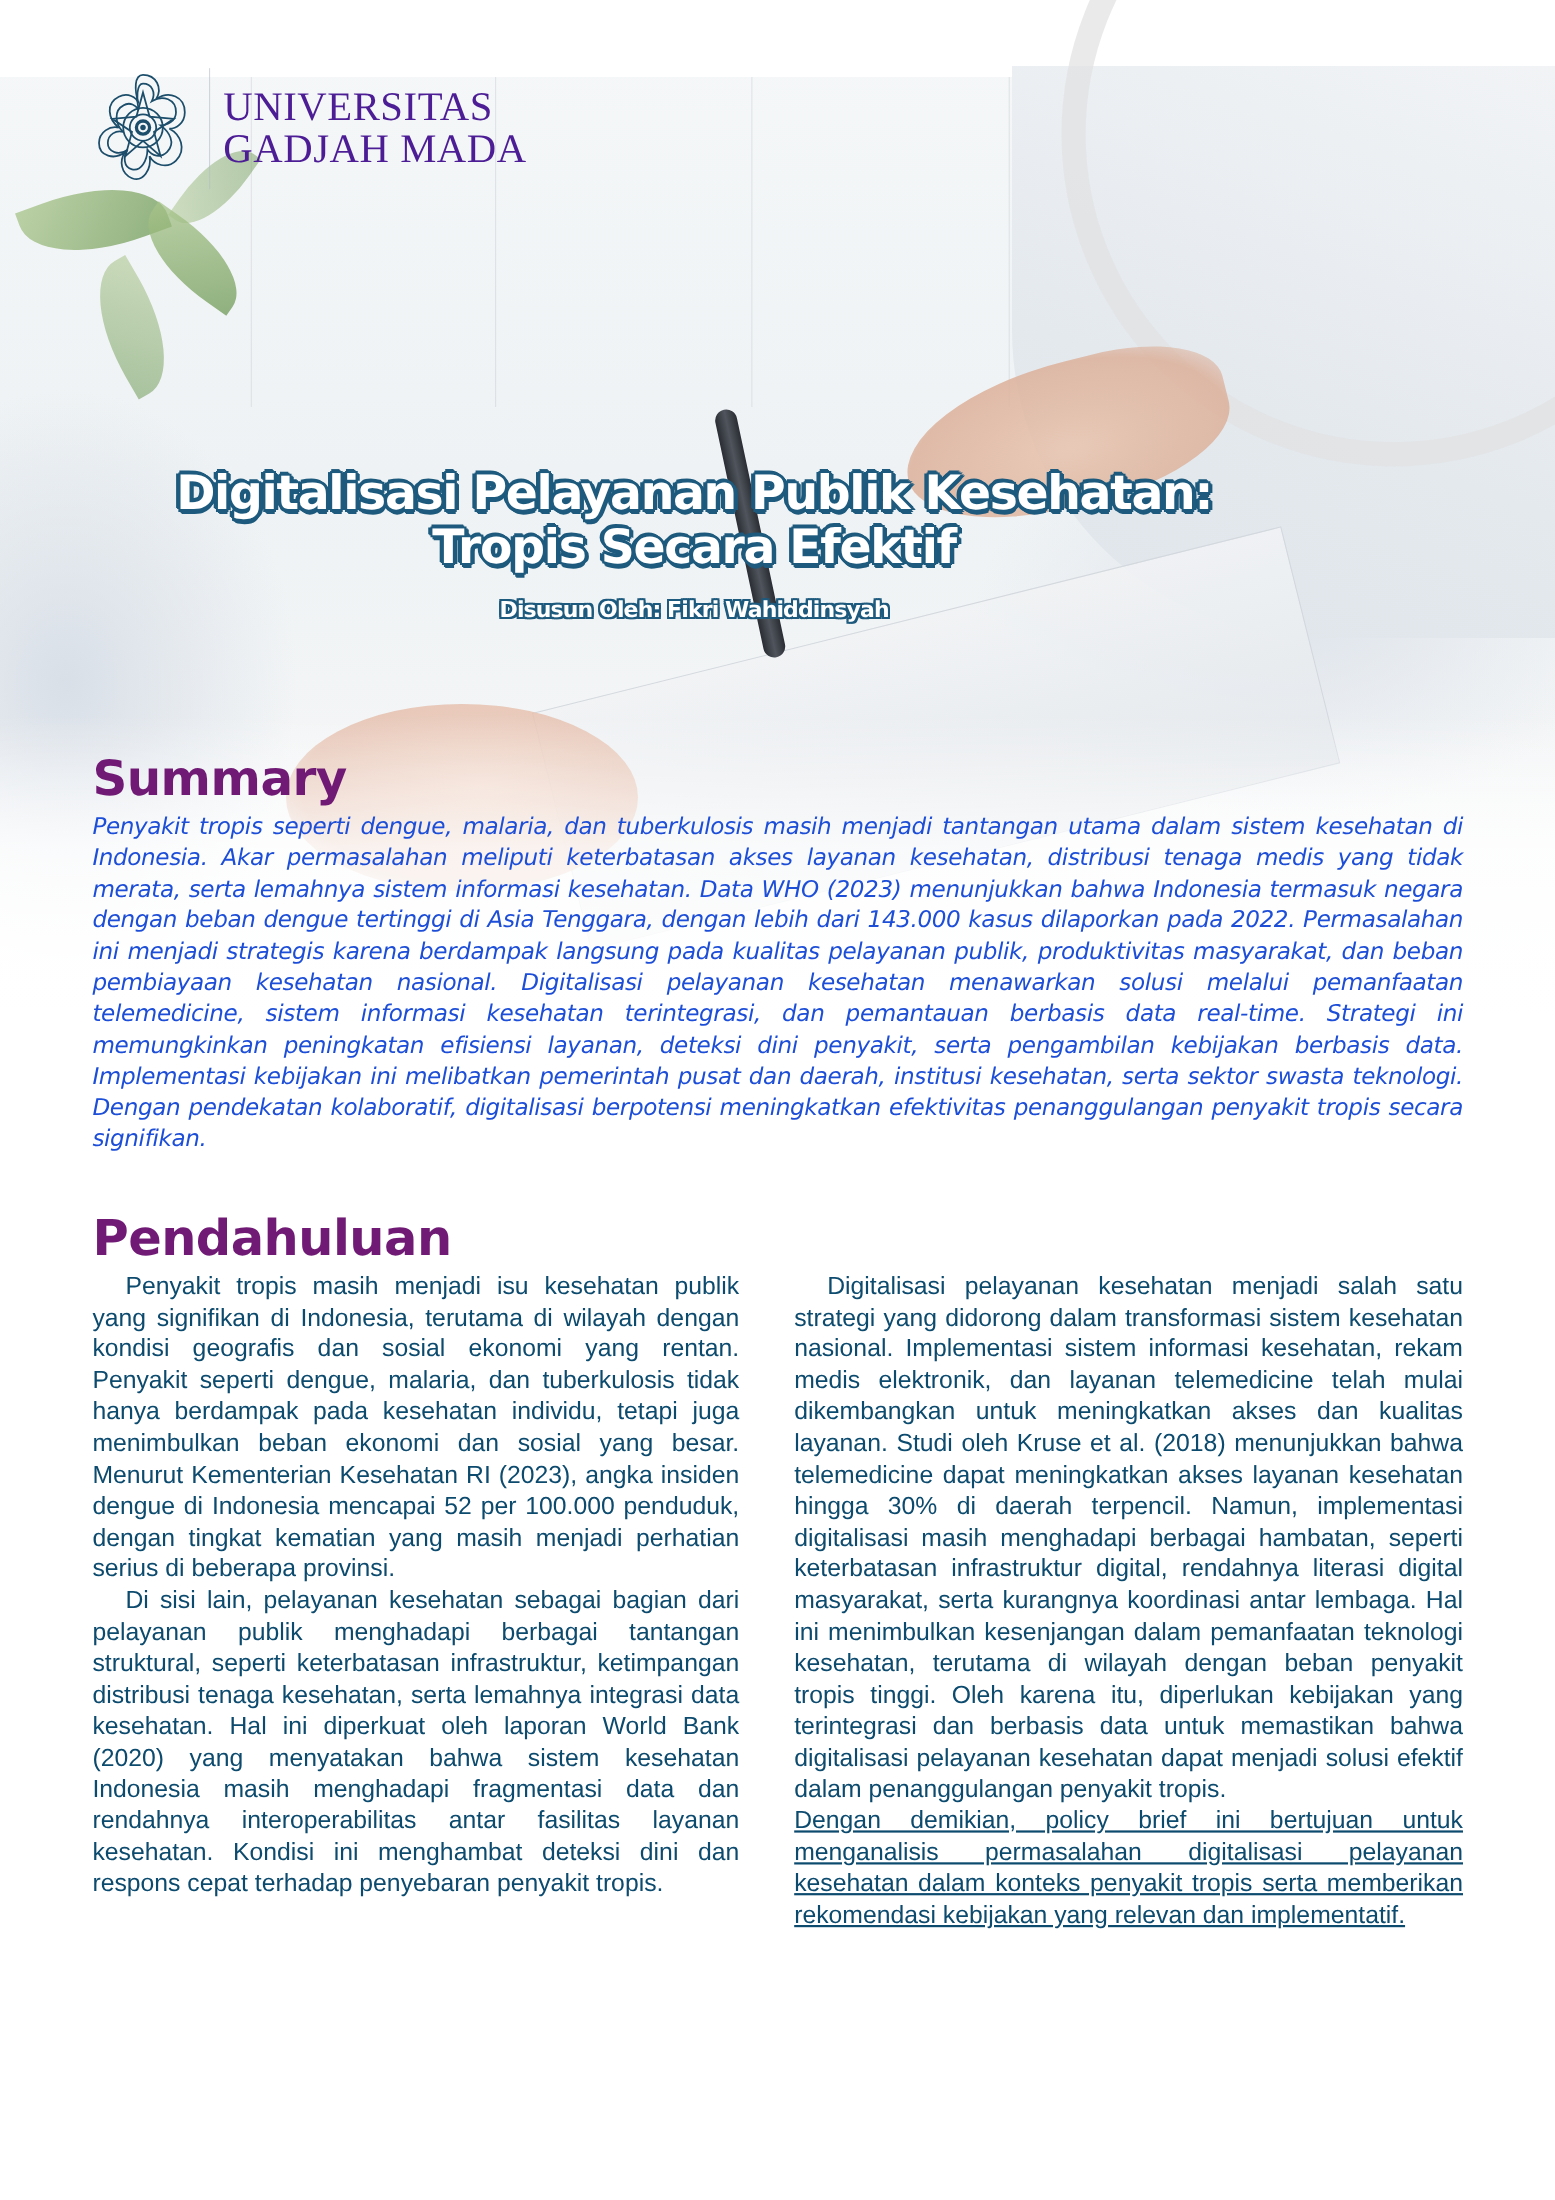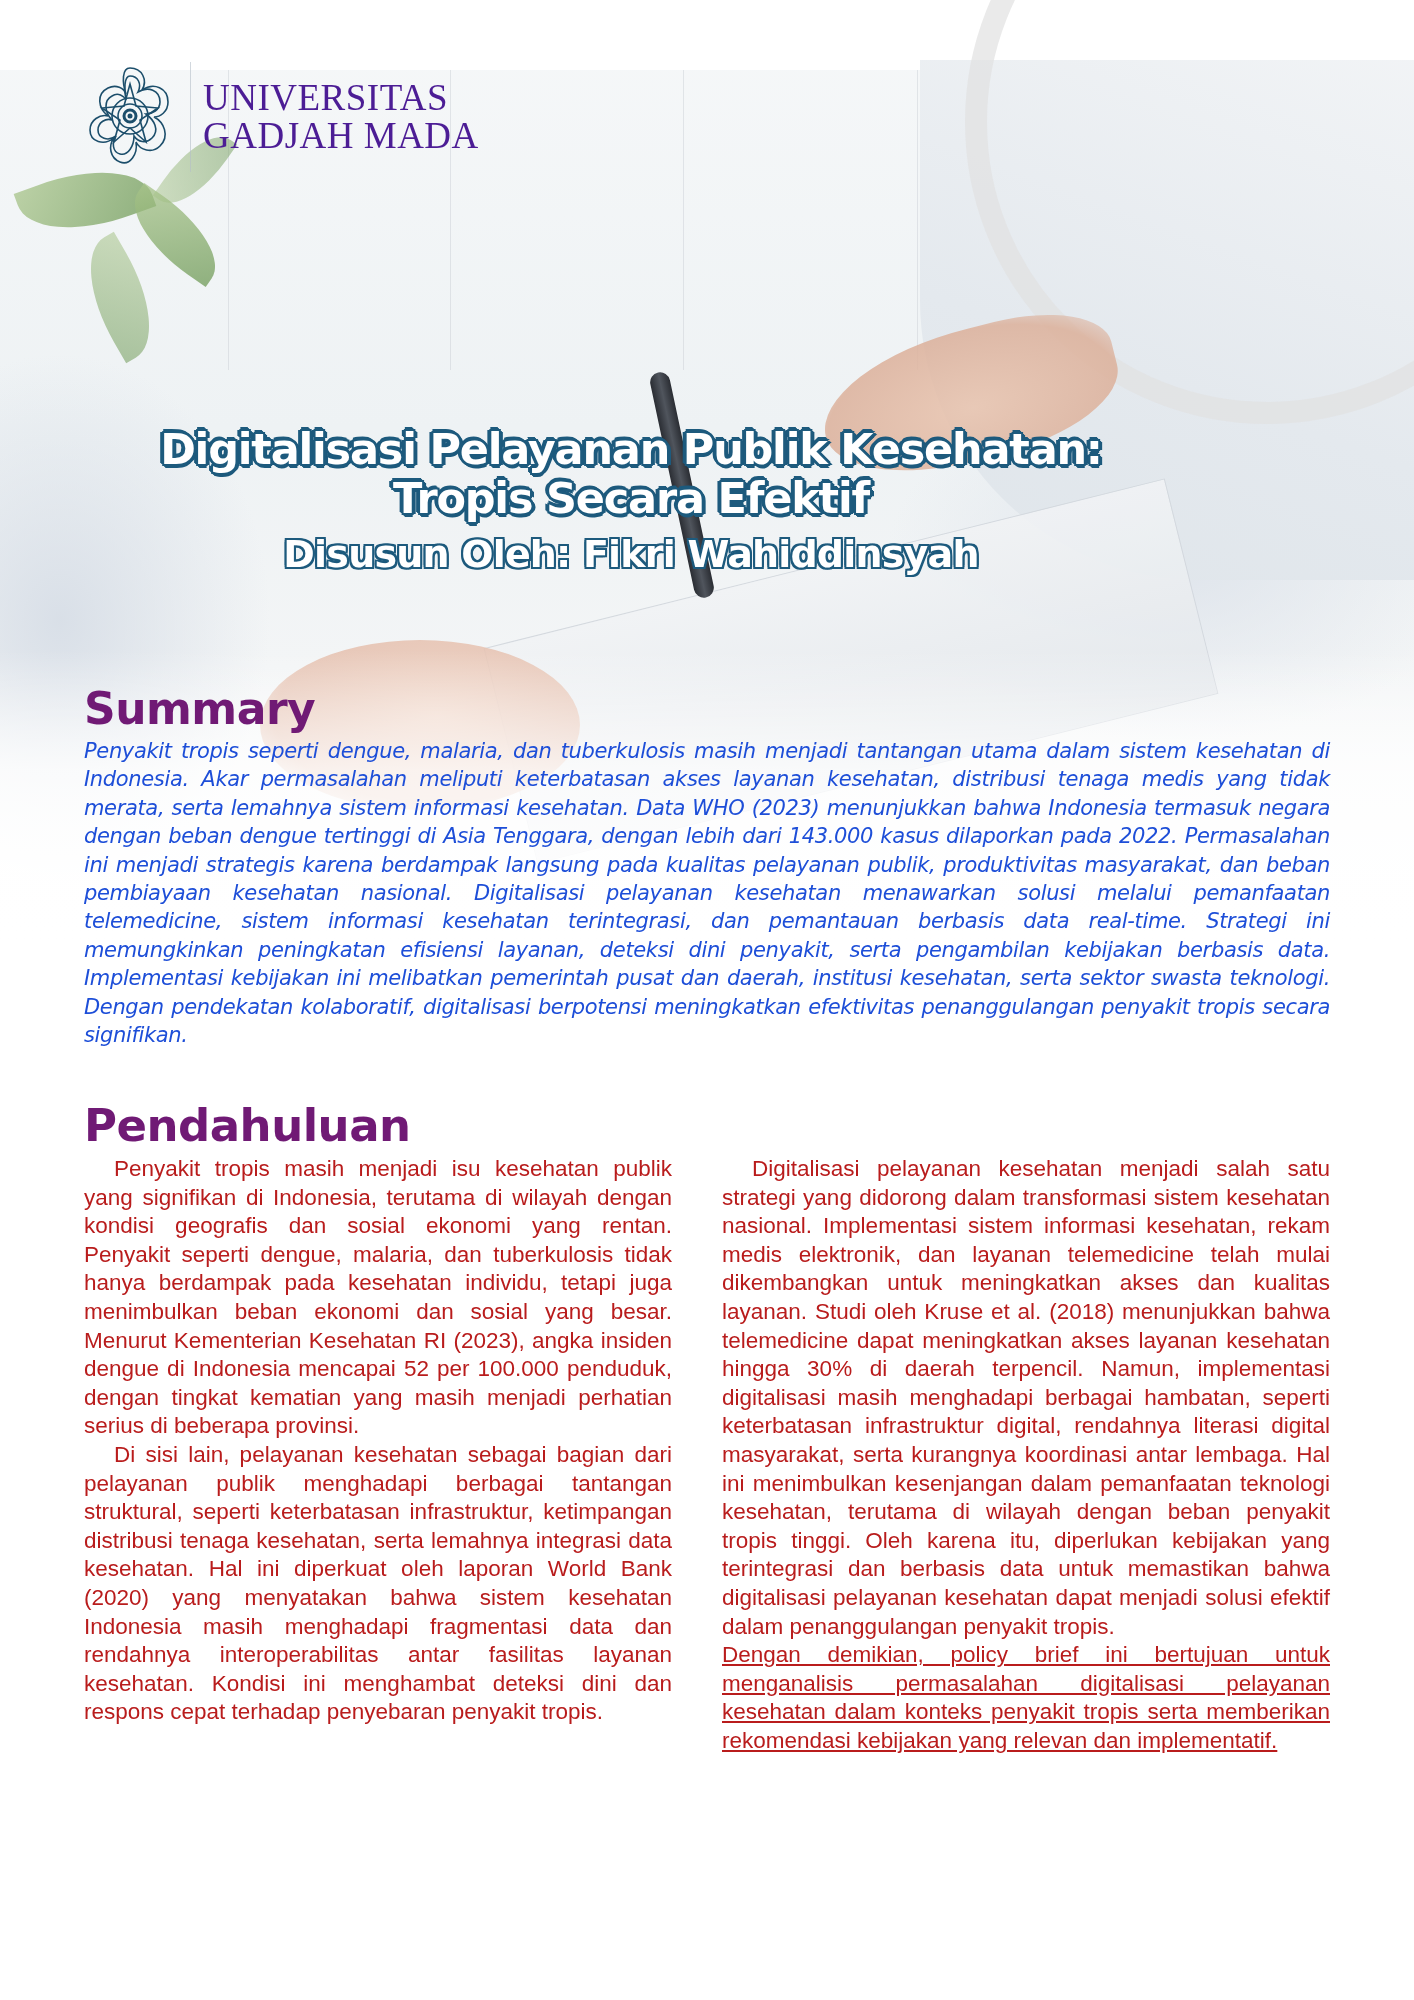--- a/index.html
+++ b/index.html
@@ -72,21 +72,21 @@
       color:#ffffff; margin:0; letter-spacing:-1.2px;
       -webkit-text-stroke: 0;
       text-shadow:
         3px 0 0 #1d5a7d, -3px 0 0 #1d5a7d, 0 3px 0 #1d5a7d, 0 -3px 0 #1d5a7d,
         2px 2px 0 #1d5a7d, -2px -2px 0 #1d5a7d, 2px -2px 0 #1d5a7d, -2px 2px 0 #1d5a7d,
         4px 1px 0 #1d5a7d, -4px -1px 0 #1d5a7d, 1px 4px 0 #1d5a7d, -1px -4px 0 #1d5a7d;
     }
     .title .line { display:block; }
     .author {
       margin-top: 14px;
-      font-family: "DejaVu Sans", sans-serif; font-weight: bold; font-size: 38px; line-height: 34px;
+      font-family: "DejaVu Sans", sans-serif; font-weight: bold; font-size: 20px; line-height: 34px;
       color:#ffffff; letter-spacing:-0.8px;
       text-shadow:
         2px 0 0 #1d5a7d, -2px 0 0 #1d5a7d, 0 2px 0 #1d5a7d, 0 -2px 0 #1d5a7d,
         2px 2px 0 #1d5a7d, -2px -2px 0 #1d5a7d, 2px -2px 0 #1d5a7d, -2px 2px 0 #1d5a7d;
     }
 
     
     .section-heading {
       position:absolute; left:84px; margin:0;
       font-family: "DejaVu Sans", sans-serif; font-weight:bold; color:#701a75; font-size: 44px; letter-spacing: -0.5px;
@@ -95,21 +95,21 @@
     .summary-text {
       position:absolute; left:84px; top:737px; width:1246px; margin:0;
       font-family: "DejaVu Sans", sans-serif; font-style: italic; font-size: 21px; line-height: 28.4px;
       text-align: justify; text-align-last: left; color:#1d4ed8; letter-spacing:-0.35px;
     }
     .intro-heading { top: 1098px; line-height: 56px; font-size: 45px; }
 
     .col {
       position:absolute; margin:0; width:588px;
       font-family: "Liberation Sans", sans-serif; font-size: 22.5px; line-height: 28.6px;
-      color:#b91c1c; text-align: justify;
+      color:#0c4a6e; text-align: justify;
     }
     .col.left { left:84px; top:1155px; }
     .col.right { left:722px; top:1155px; width:608px; }
     .col p { margin:0; text-indent: 30px; }
     .col p.noindent { text-indent: 0; text-decoration: underline; }
     .col p.last-left { text-align-last: left; }
   </style>
 </head>
 <body>
 

